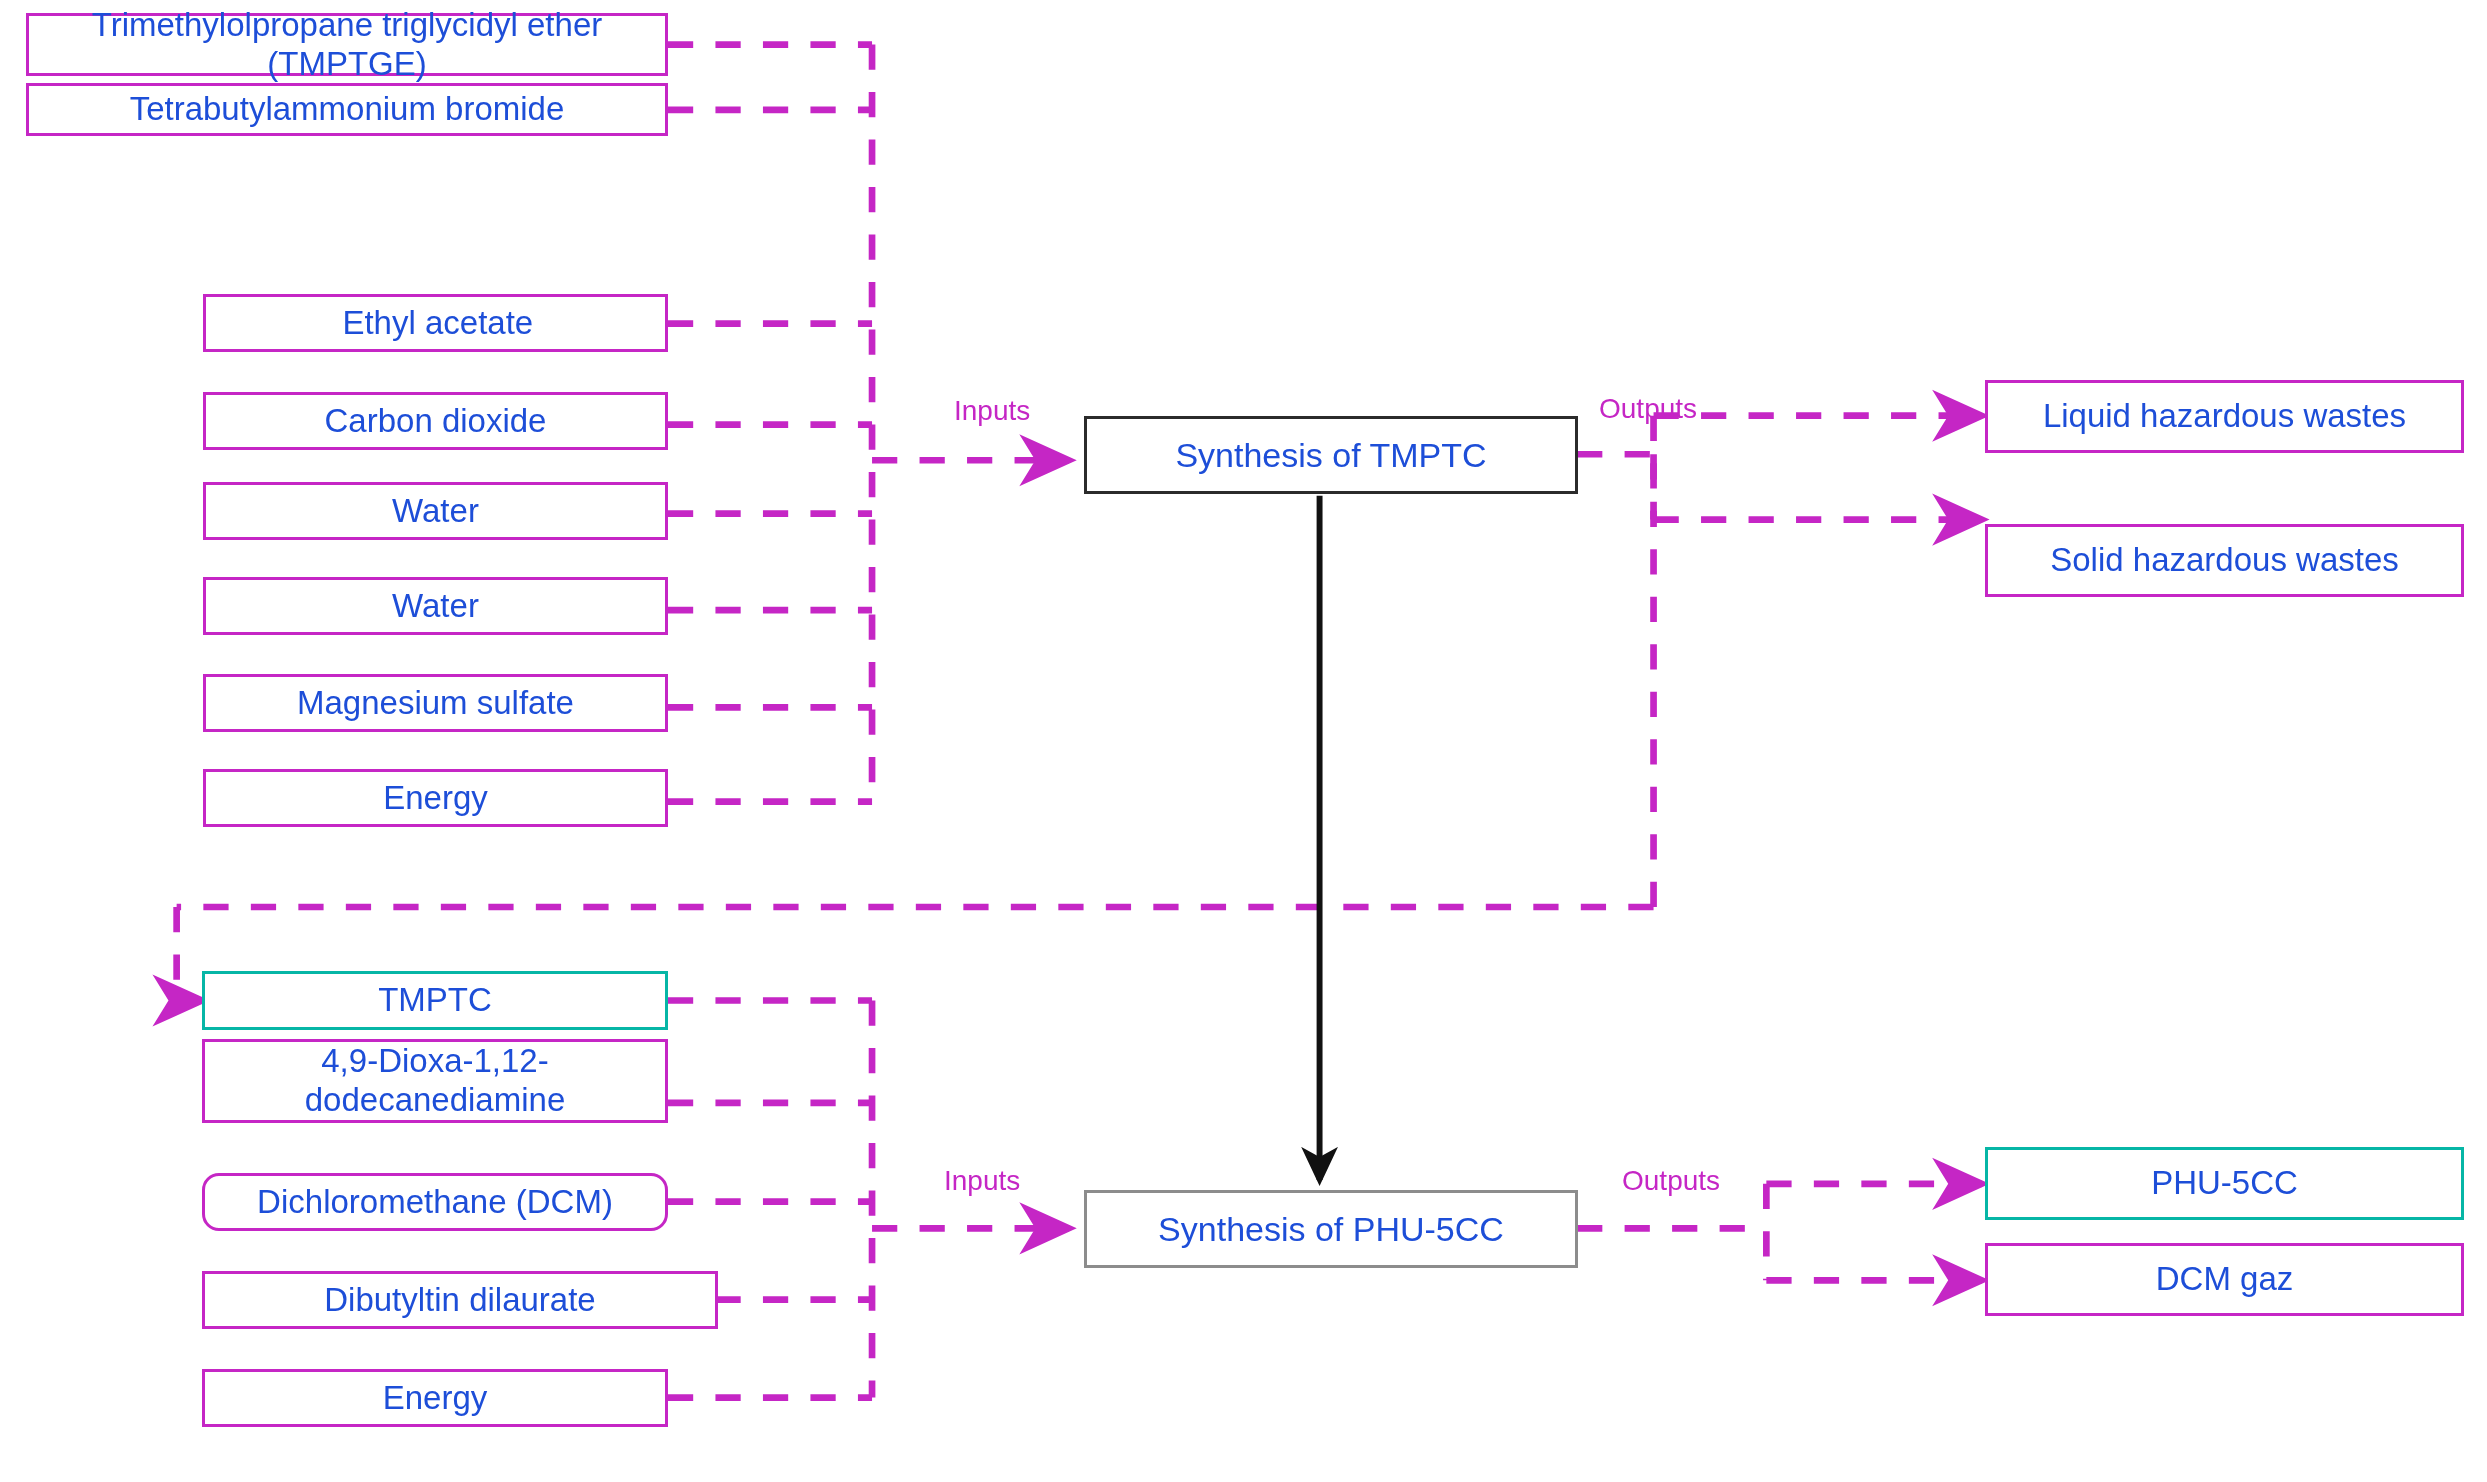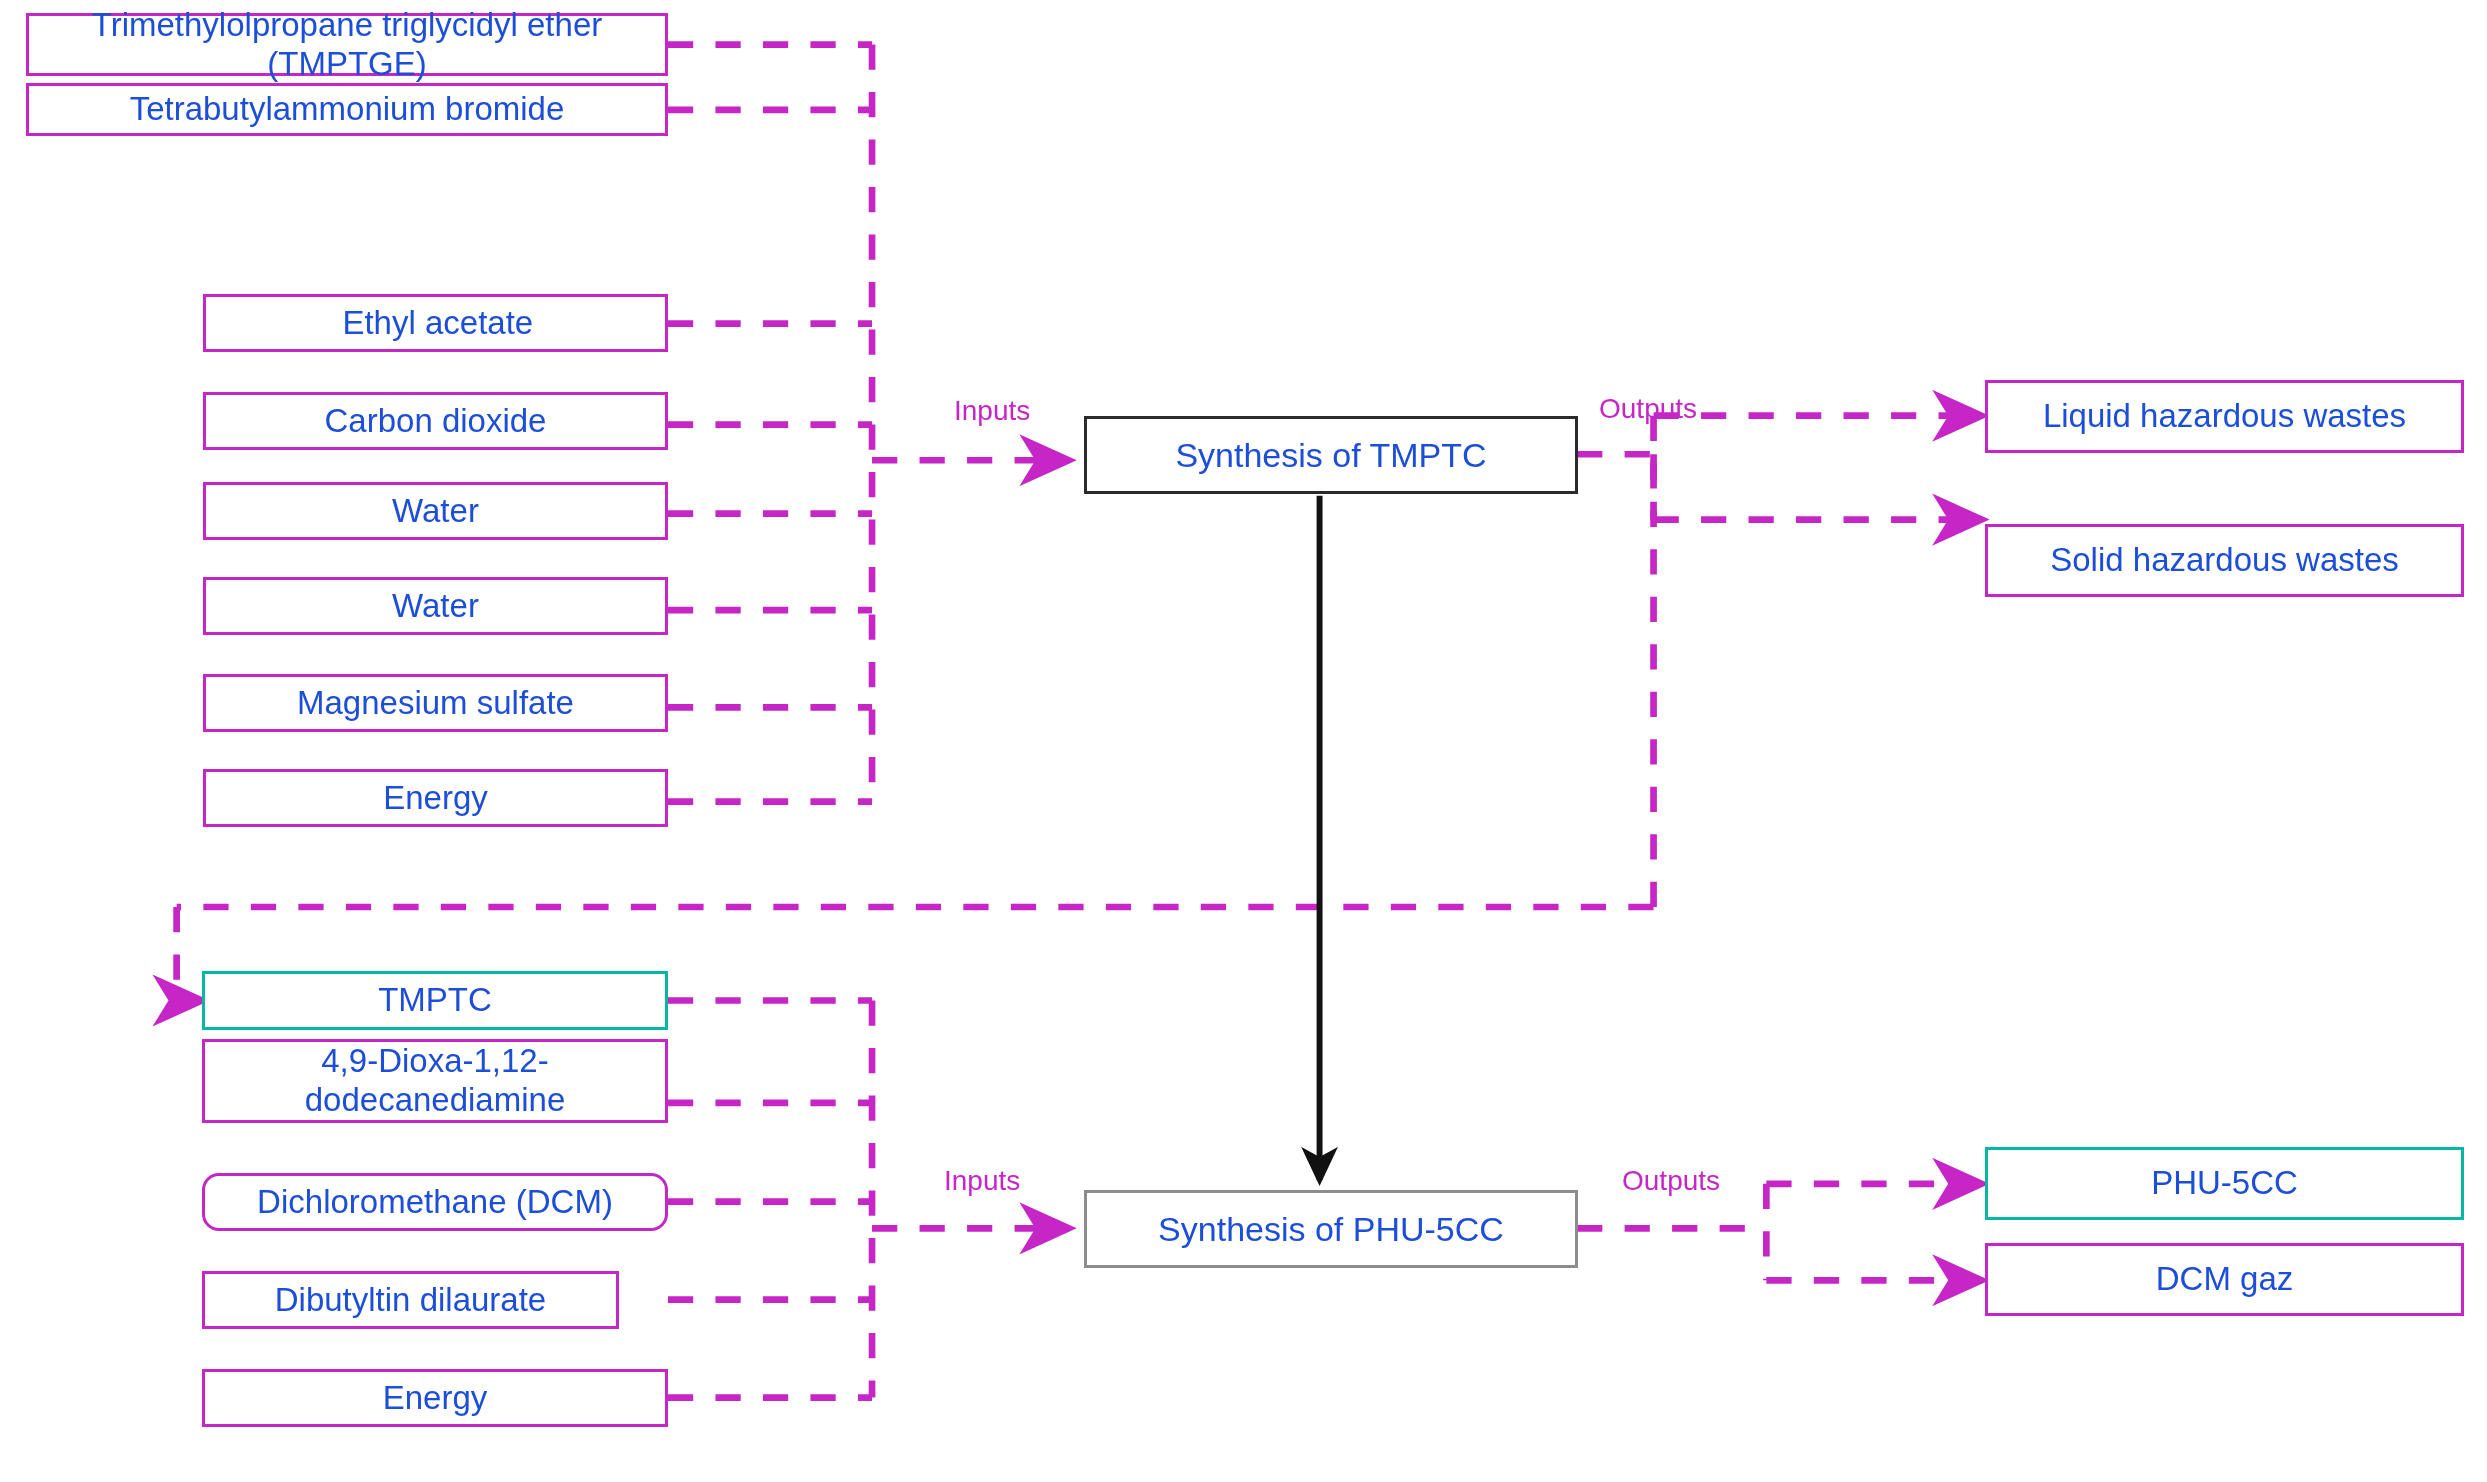--- a/index.html
+++ b/index.html
@@ -155,21 +155,21 @@
   </div>
 
   <div class="node magenta" style="left:202px;top:1039px;width:466px;height:84px;font-size:33px;">
     <span class="lbl">4,9-Dioxa-1,12-dodecanediamine</span>
   </div>
 
   <div class="node magenta" style="left:202px;top:1173px;width:466px;height:58px;font-size:33px;border-radius:17px;">
     <span class="lbl">Dichloromethane (DCM)</span>
   </div>
 
-  <div class="node magenta" style="left:202px;top:1271px;width:417px;height:58px;font-size:33px;">
+  <div class="node magenta" style="left:202px;top:1271px;width:516px;height:58px;font-size:33px;">
     <span class="lbl">Dibutyltin dilaurate</span>
   </div>
 
   <div class="node magenta" style="left:202px;top:1369px;width:466px;height:58px;font-size:33px;">
     <span class="lbl">Energy</span>
   </div>
 
   <div class="flowlabel" style="left:944px;top:1165px;">Inputs</div>
 
   <div class="node gray" style="left:1084px;top:1190px;width:494px;height:78px;font-size:34px;">

